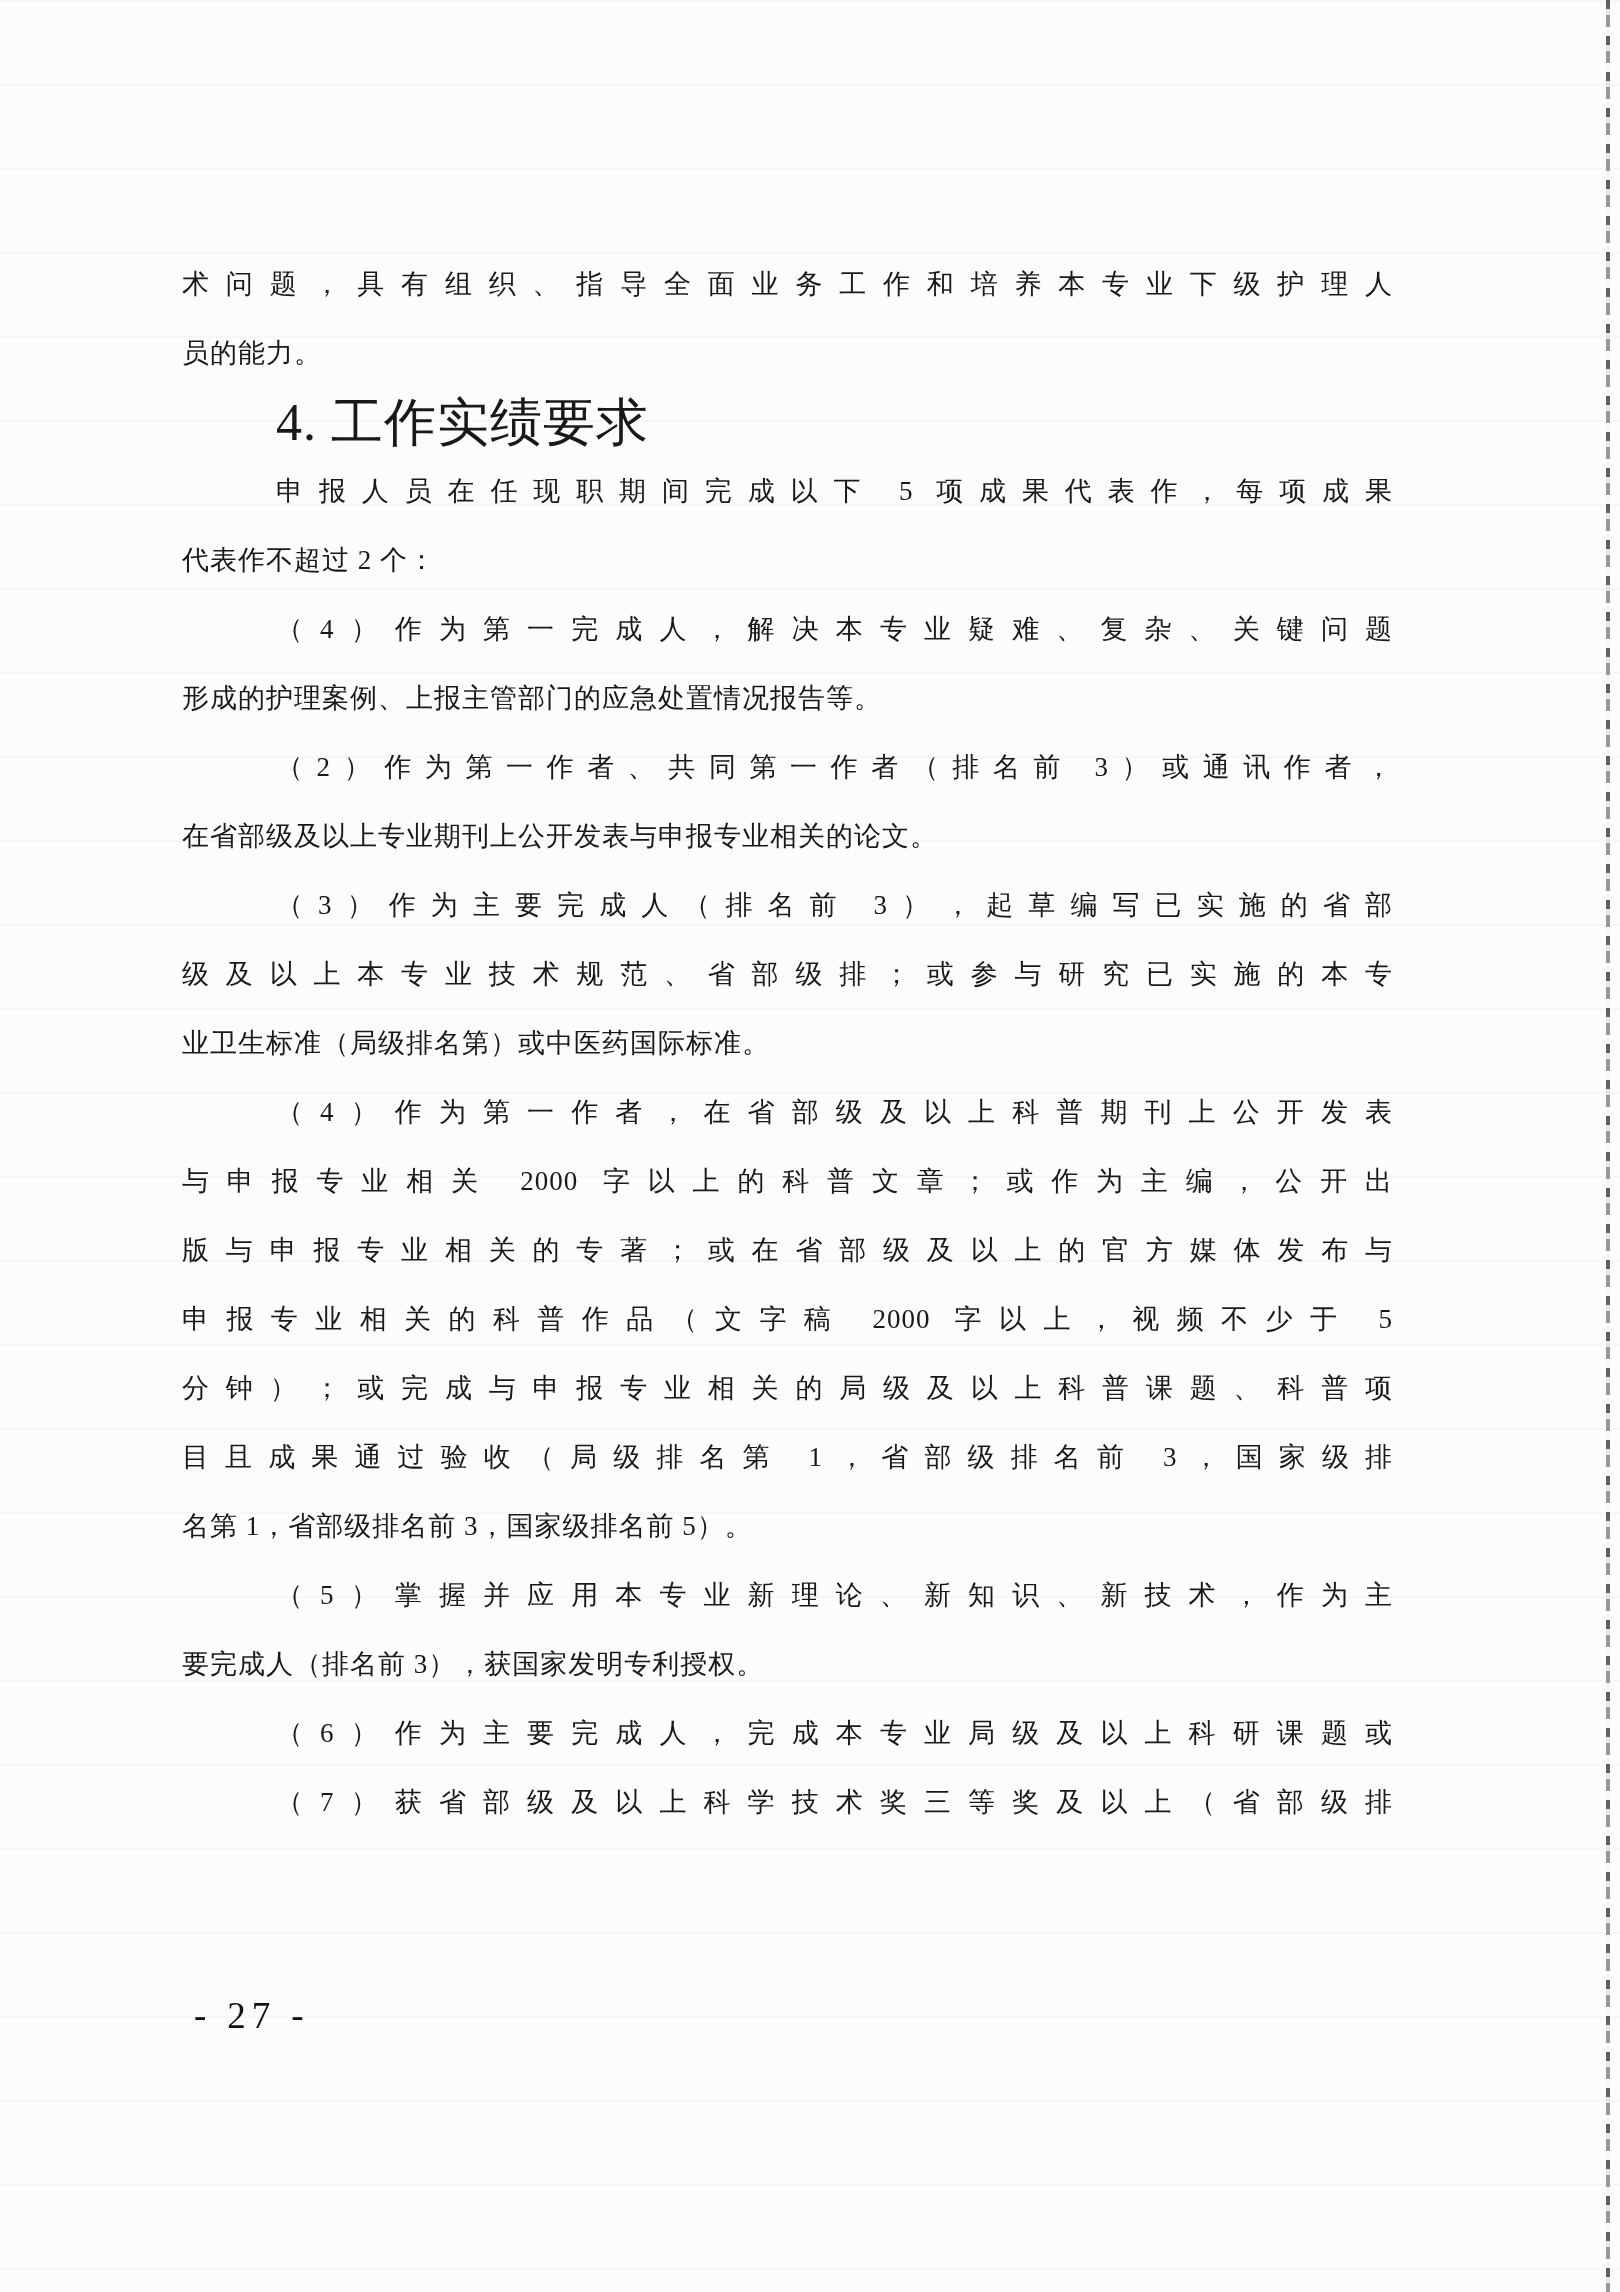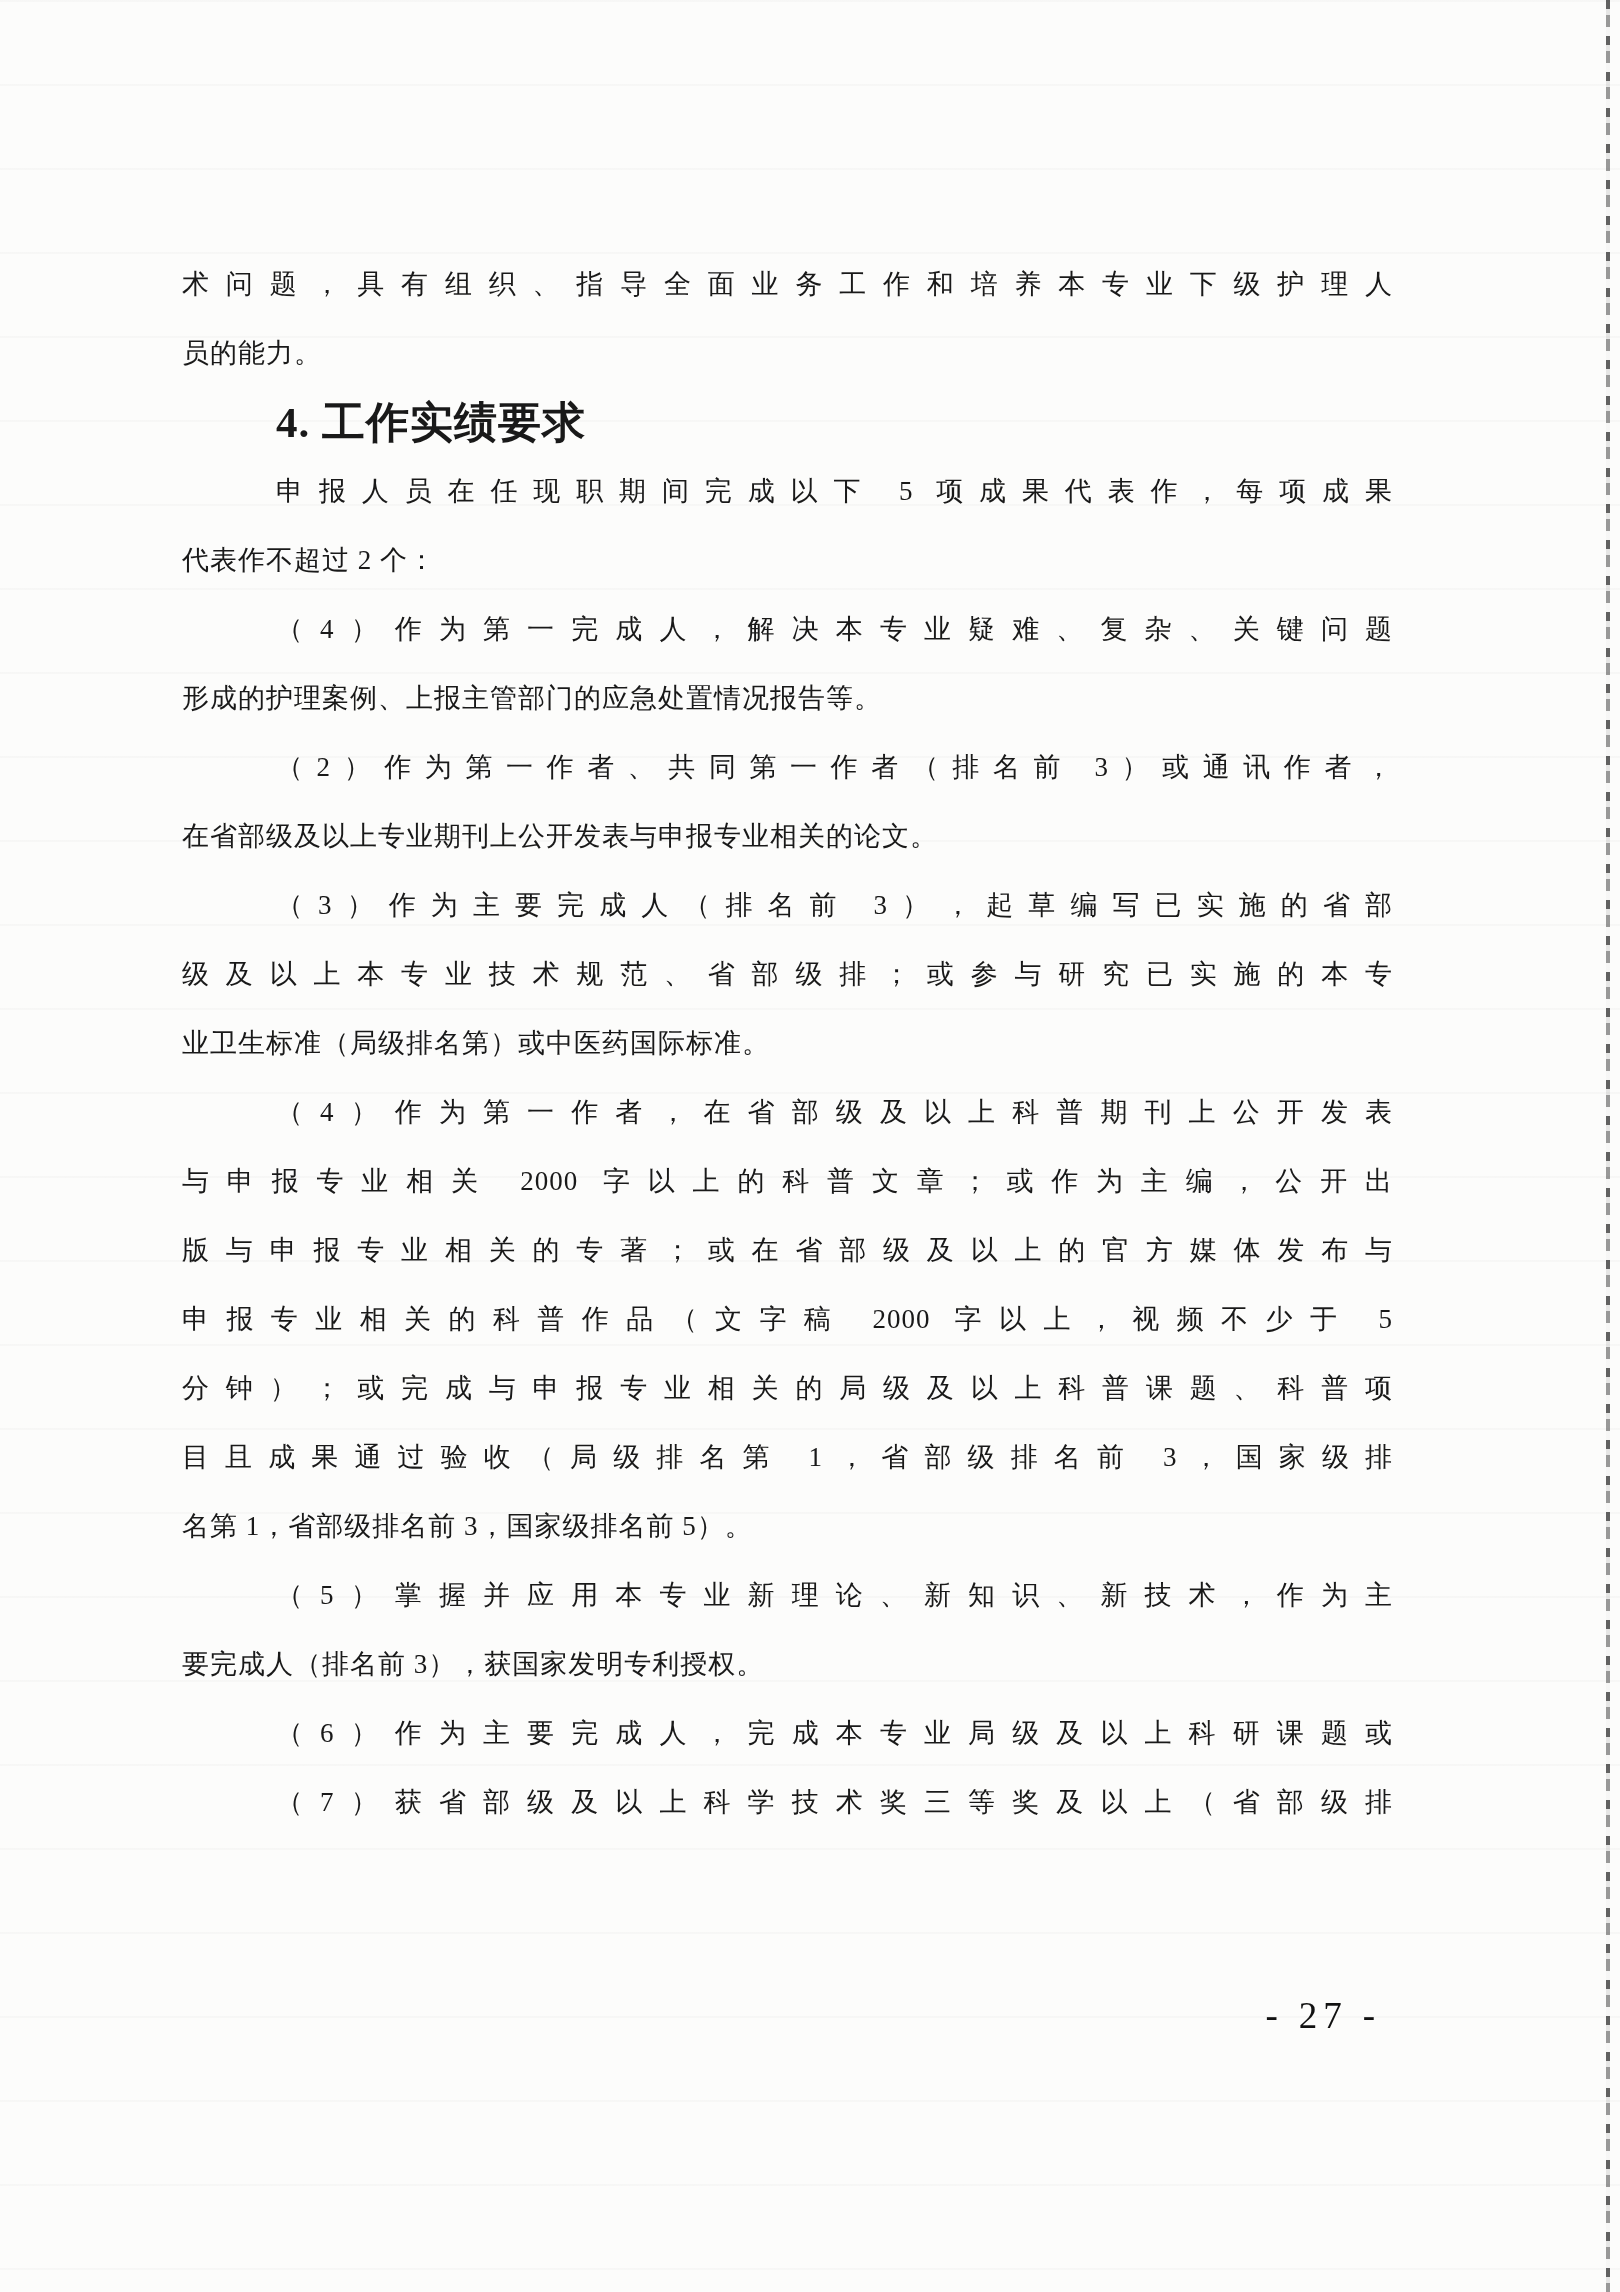--- a/index.html
+++ b/index.html
@@ -36,29 +36,28 @@
   }
   .line.justify {
     text-align: justify;
     text-align-last: justify;
     text-justify: inter-character;
   }
   .line.indent {
     text-indent: 94px;
   }
   .line.heading {
-    font-weight: 700;
-    font-size: 43px;
+    font-weight: 400;
+    font-size: 52px;
   }
   .page-number {
     position: absolute;
-    left: 170px;
+    left: 194px;
     top: 1994px;
     width: 1211px;
-    text-align: right;
     font-size: 37px;
     line-height: 43px;
     letter-spacing: 5.9px;
     color: #111;
   }
   .scan-edge-artifact {
     position: absolute;
     top: 0;
     left: 1606px;
     width: 3.9px;

